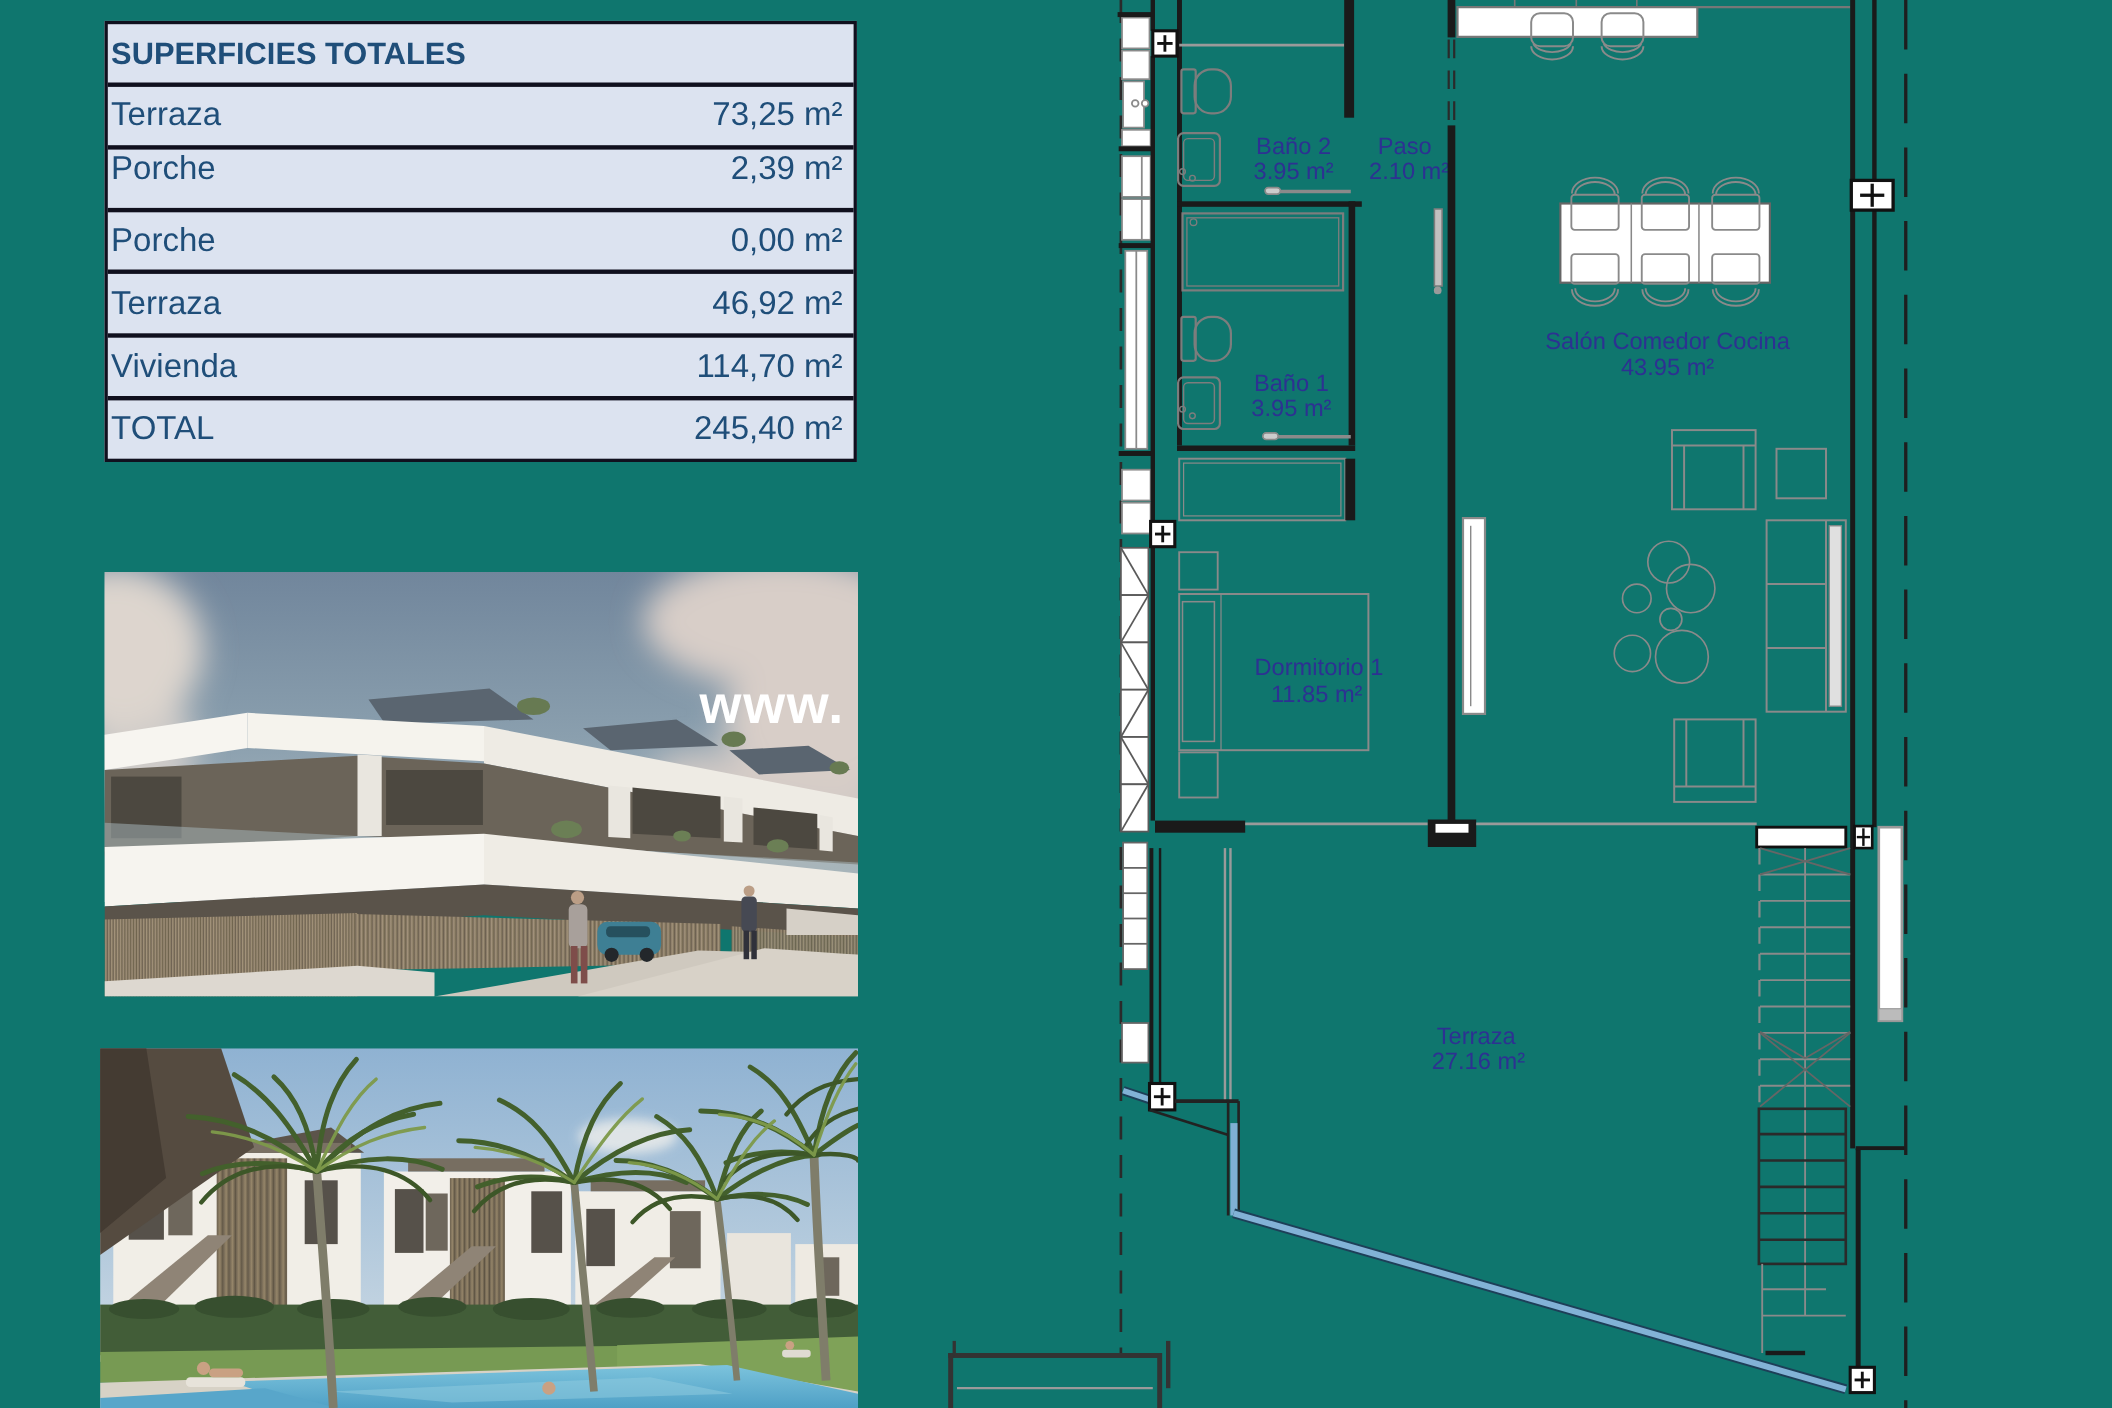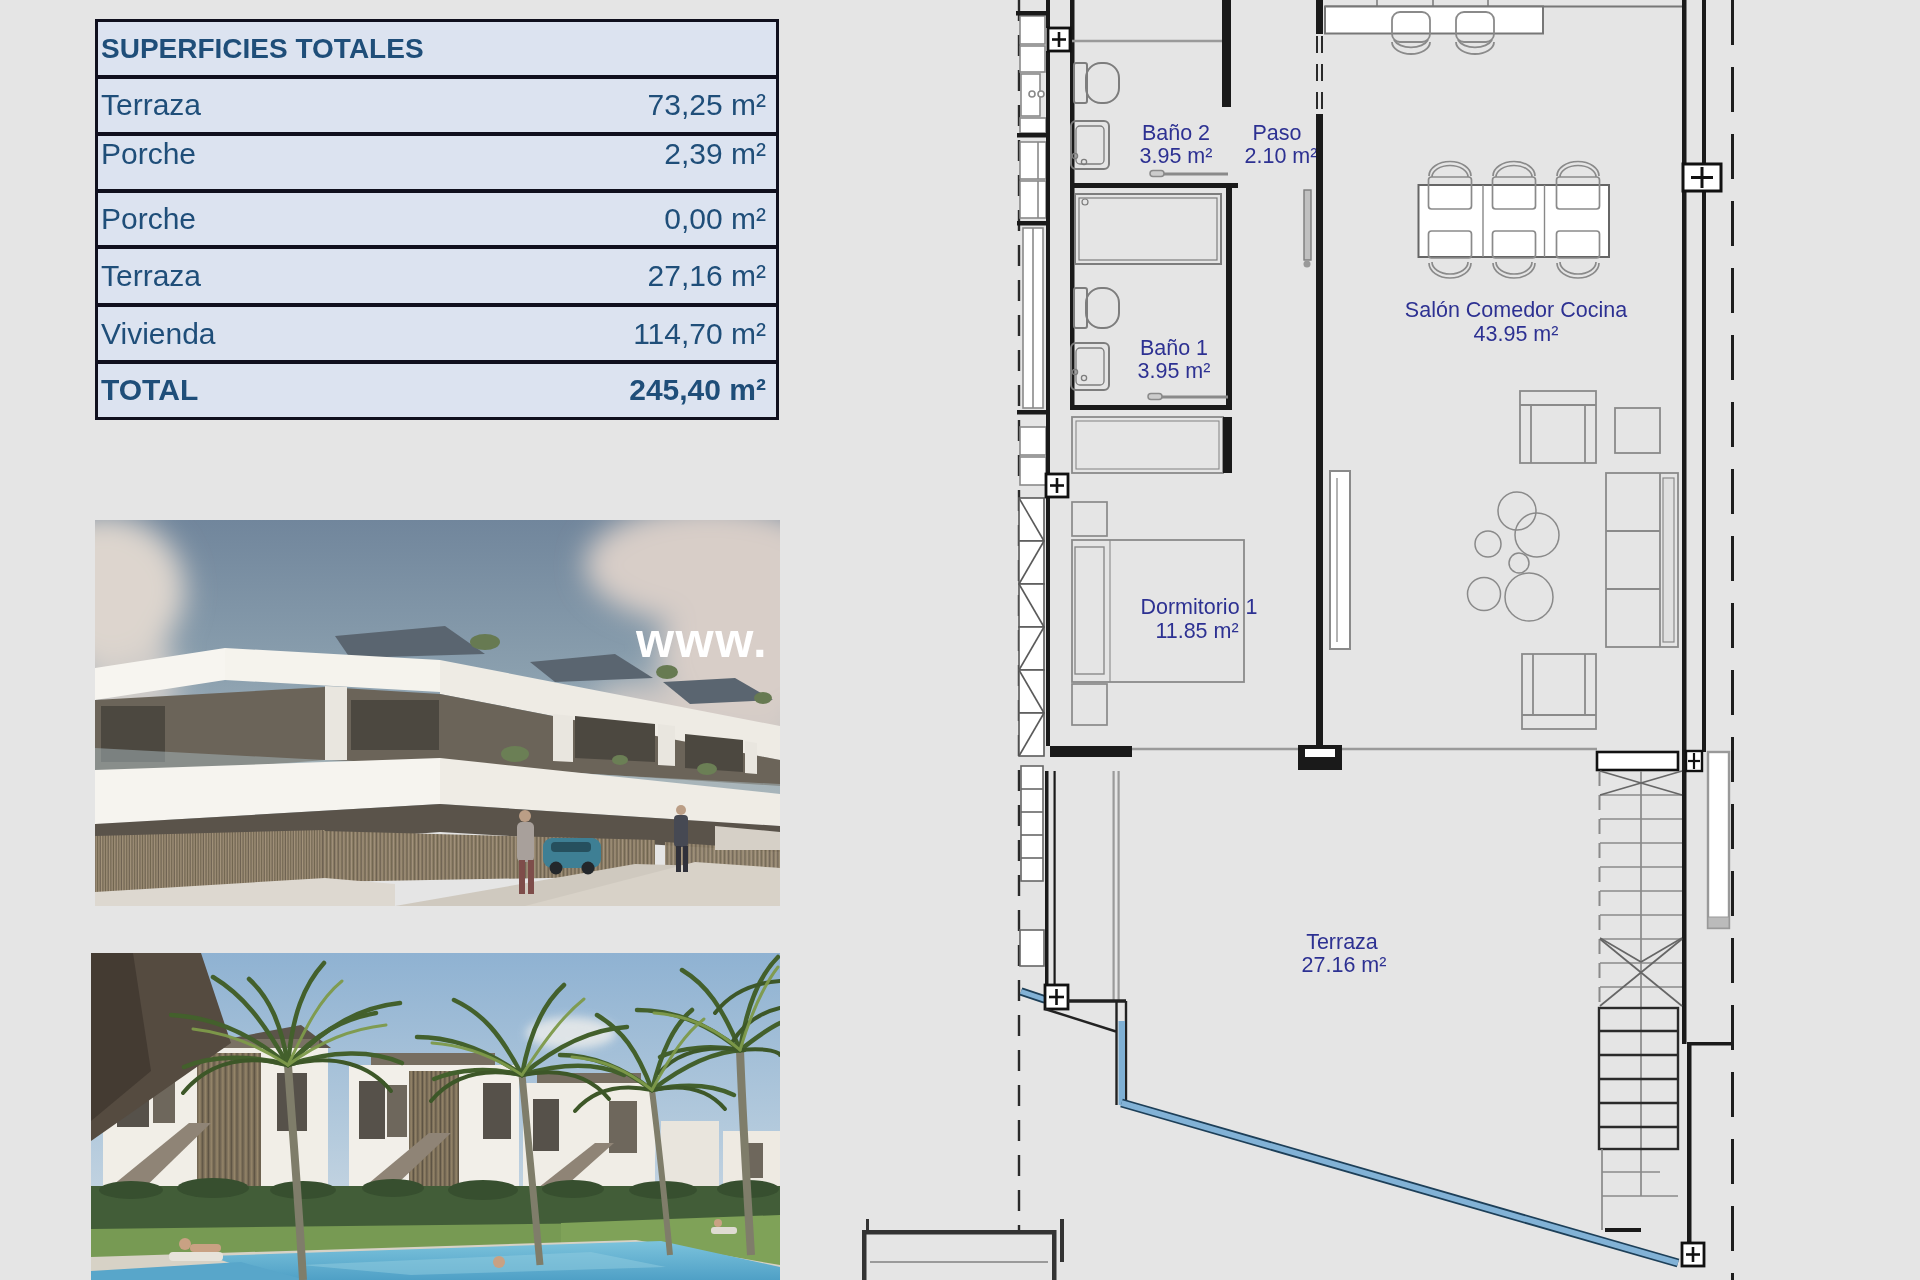--- a/index.html
+++ b/index.html
@@ -1,16 +1,16 @@
 <!DOCTYPE html>
 <html><head>
 <meta charset="utf-8">
 <style>
   html,body{margin:0;padding:0;background:#ffffff;}
-  #page{position:relative;width:1920px;height:1280px;overflow:hidden;background:#e5e5e5;
+  #page{position:relative;width:1920px;height:1280px;overflow:hidden;background:#0f766e;
         font-family:"Liberation Sans", sans-serif;}
   .abs{position:absolute;}
   
   #surf{position:absolute;left:95px;top:19px;width:684px;height:401px;background:#dce3f0;
         border:3px solid #10101e;box-sizing:border-box;}
   .sep{position:absolute;left:0;width:100%;height:4px;background:#10101e;}
   .trow{position:absolute;left:0;width:100%;display:flex;align-items:center;color:#1f4e79;}
   .trow .lab{padding-left:3px;font-size:30px;letter-spacing:0px;}
   .trow .val{margin-left:auto;padding-right:10px;font-size:30px;}
 </style>
@@ -38,31 +38,31 @@
     <div class="sep" style="top:167px;"></div>
 
     <div class="trow" style="top:171px;height:52px;">
         <div class="lab">Porche</div>
         <div class="val">0,00 m²</div>
       </div>
     <div class="sep" style="top:223px;"></div>
 
     <div class="trow" style="top:227px;height:54px;">
         <div class="lab">Terraza</div>
-        <div class="val">27,16 m²</div>
+        <div class="val">46,92 m²</div>
       </div>
     <div class="sep" style="top:281px;"></div>
 
     <div class="trow" style="top:285px;height:53px;">
         <div class="lab">Vivienda</div>
         <div class="val">114,70 m²</div>
       </div>
     <div class="sep" style="top:338px;"></div>
 
-    <div class="trow" style="top:342px;height:51.5px;font-weight:bold;">
+    <div class="trow" style="top:342px;height:51.5px;font-weight:normal;">
         <div class="lab">TOTAL</div>
         <div class="val">245,40 m²</div>
       </div>
   </div>
 
   <svg class="abs" style="left:95px;top:520px;" width="685" height="386" viewBox="0 0 685 386">
     <defs>
       <linearGradient id="sky1" x1="0" y1="0" x2="0" y2="1">
         <stop offset="0" stop-color="#71869c"></stop>
         <stop offset="0.5" stop-color="#8a9fae"></stop>

